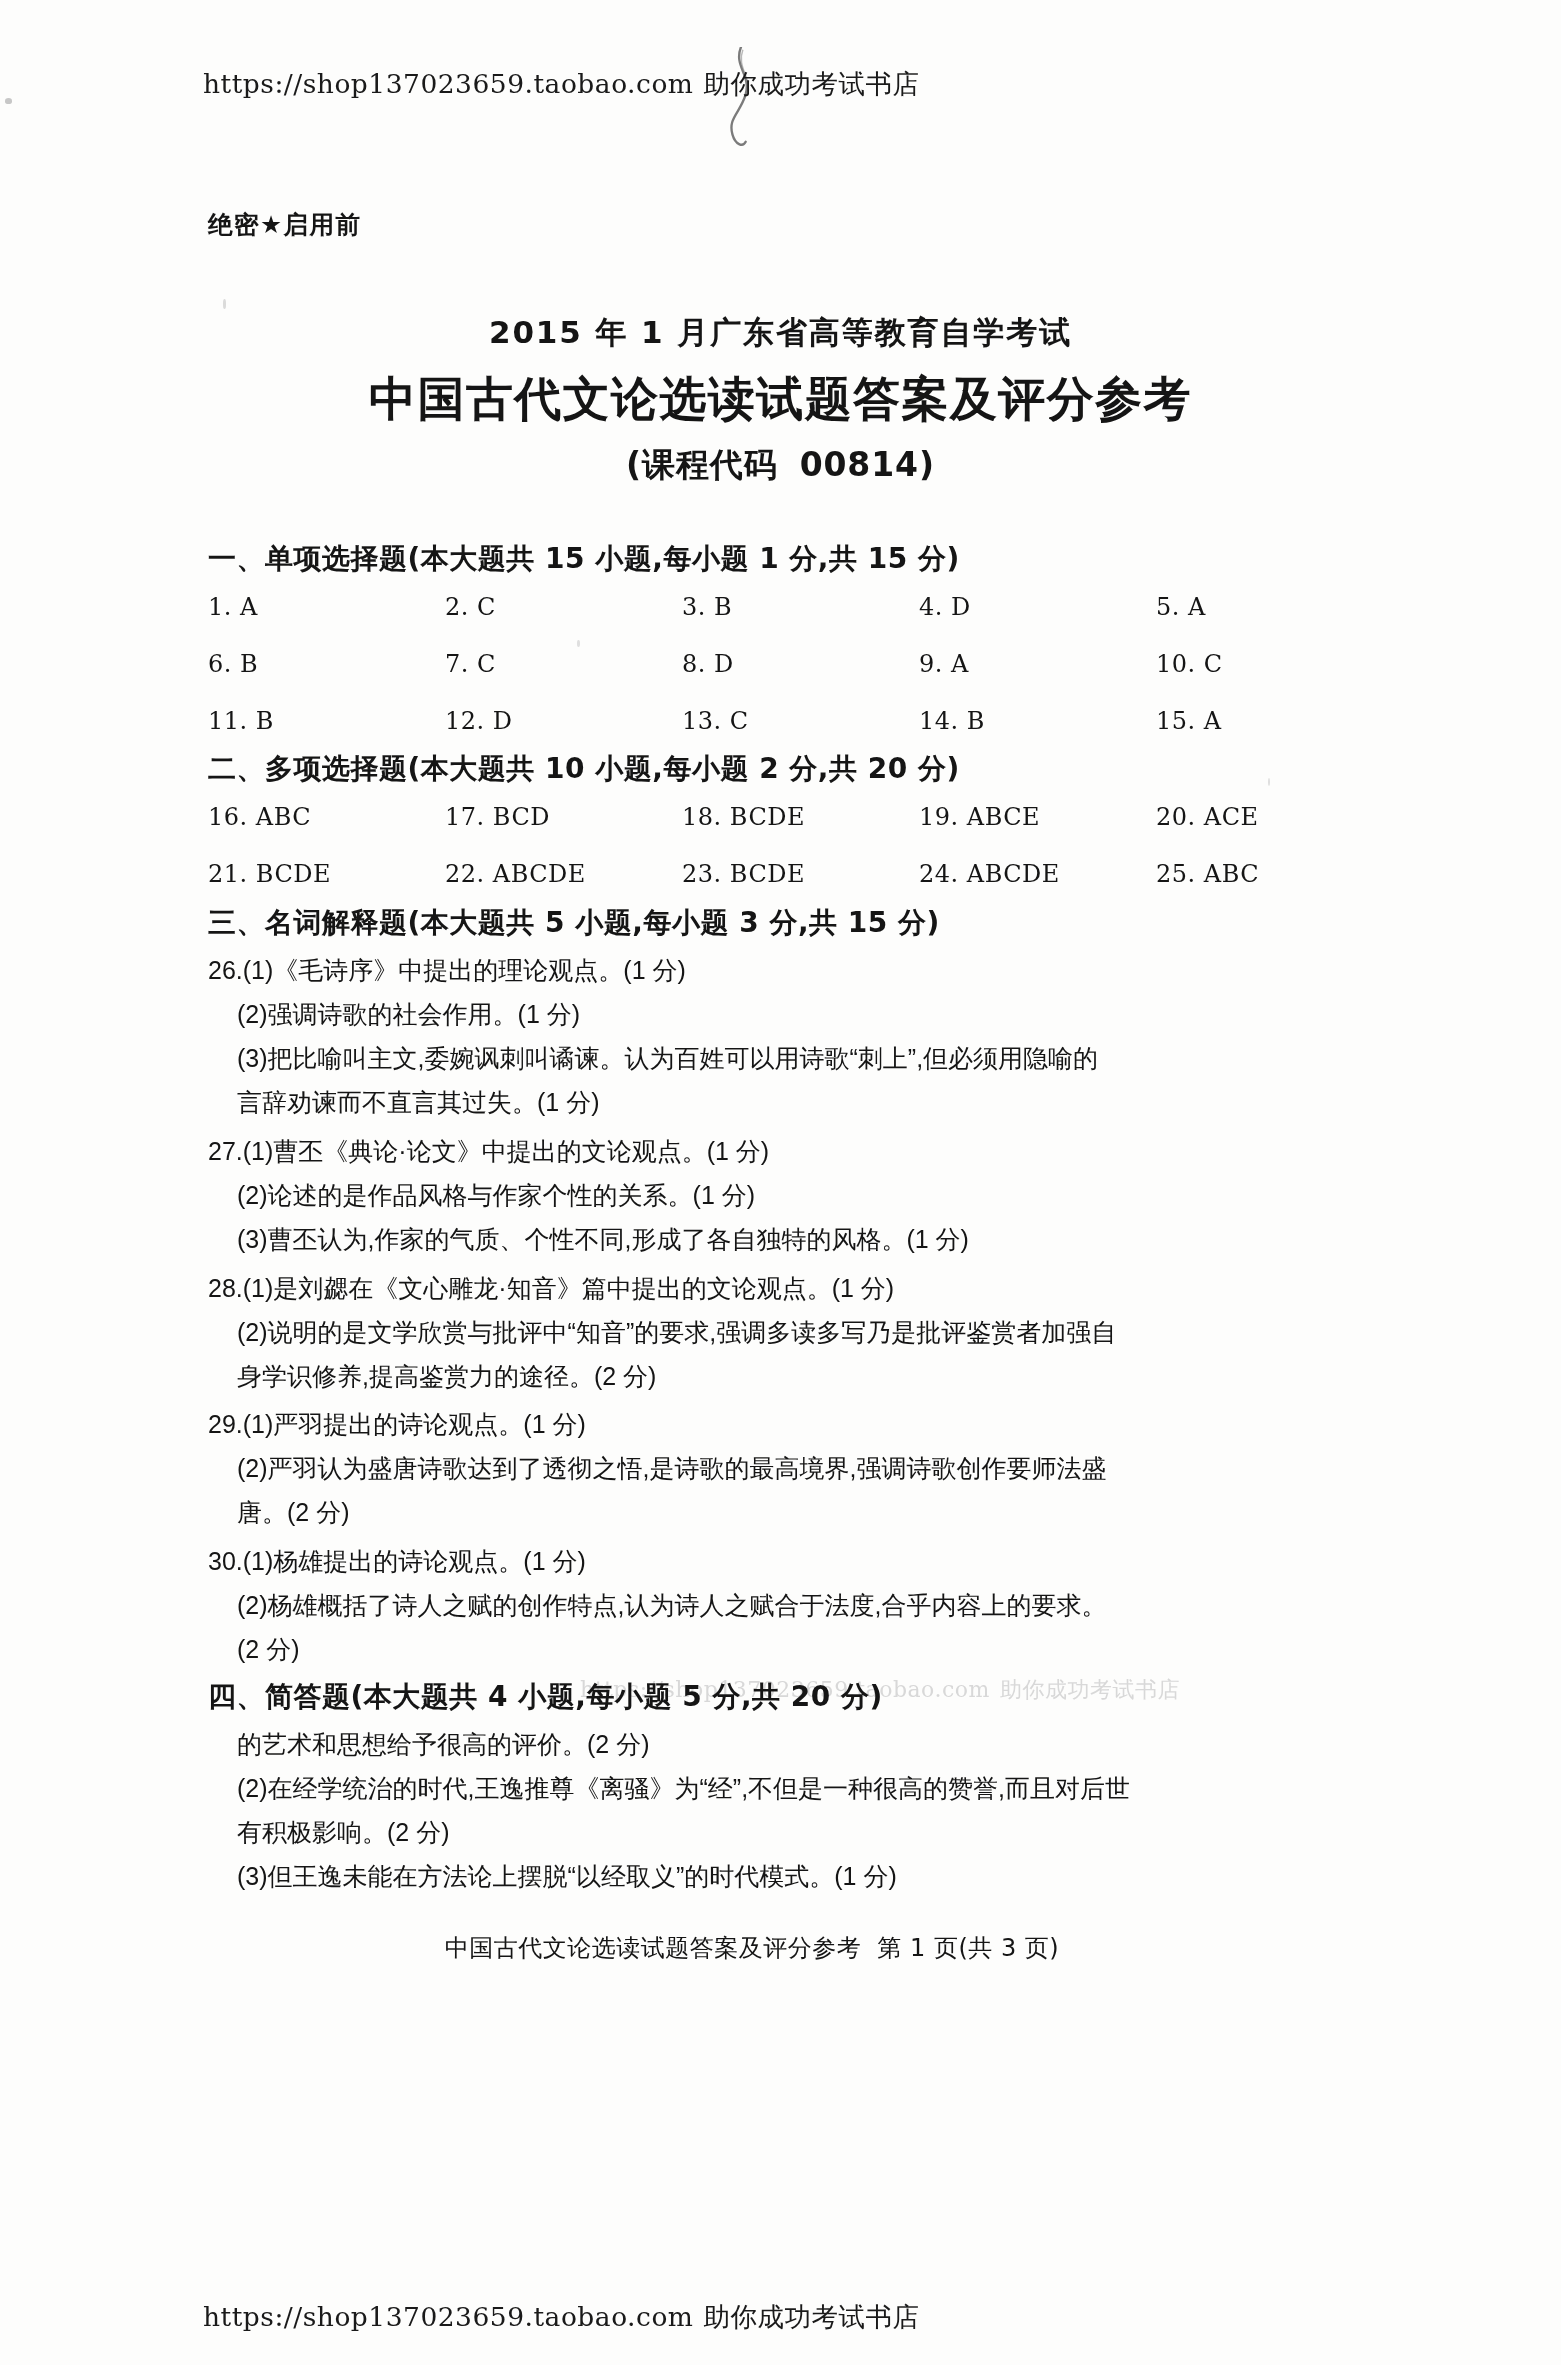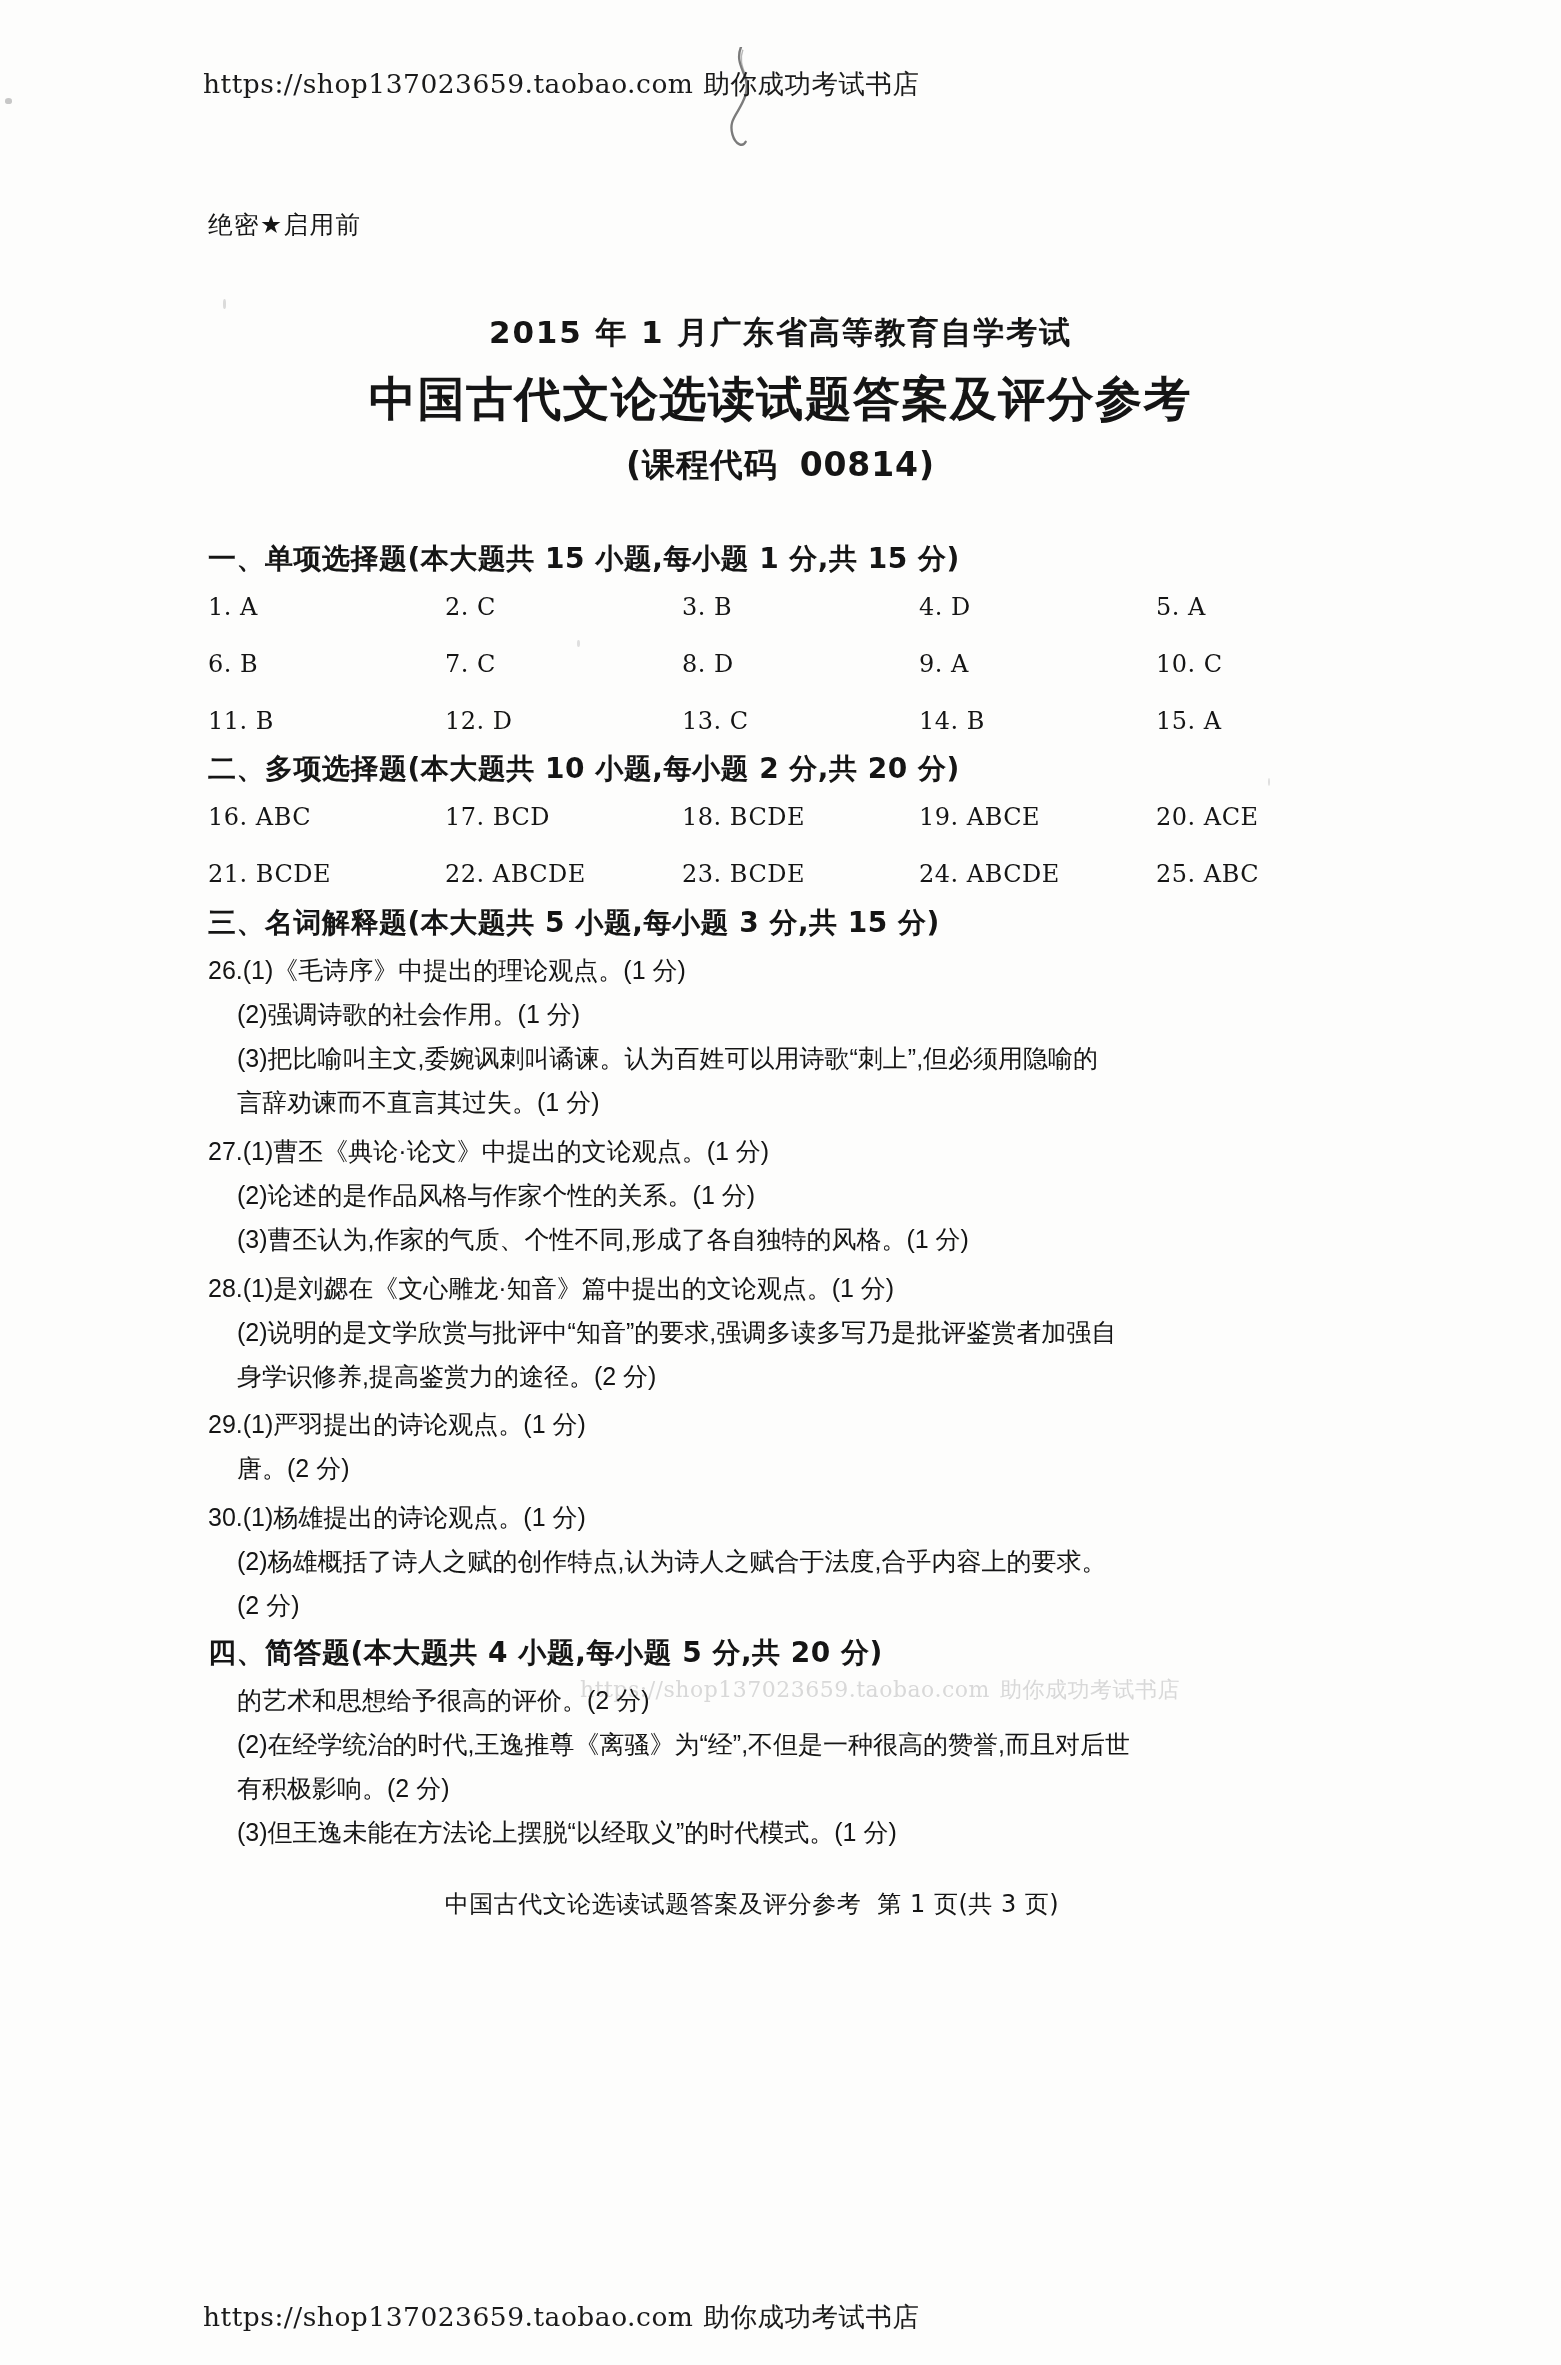--- a/index.html
+++ b/index.html
@@ -64,21 +64,21 @@
   
   .doc {
     position: absolute;
     left: 208px;
     top: 208px;
     width: 1145px;
   }
 
   .confidential {
     font-family: "DejaVu Sans", "Liberation Sans", sans-serif;
-    font-weight: normal;
+    font-weight: bold;
     font-size: 24.6px;
     letter-spacing: 1.4px;
     margin-bottom: 71px;
   }
 
   .title-block { text-align: center; }
   .title-line1 {
     font-family: "DejaVu Sans", "Liberation Sans", sans-serif;
     font-weight: bold;
     font-size: 31px;
@@ -235,20 +235,21 @@
     </div>
 
     <div class="qa-block">
       <div class="qa-line hang">28.(1)是刘勰在《文心雕龙·知音》篇中提出的文论观点。(1 分)</div>
       <div class="qa-line indent">(2)说明的是文学欣赏与批评中“知音”的要求,强调多读多写乃是批评鉴赏者加强自</div>
       <div class="qa-line indent">身学识修养,提高鉴赏力的途径。(2 分)</div>
     </div>
 
     <div class="qa-block">
       <div class="qa-line hang">29.(1)严羽提出的诗论观点。(1 分)</div>
+      <div class="qa-line indent">(2)严羽认为盛唐诗歌达到了透彻之悟,是诗歌的最高境界,强调诗歌创作要师法盛</div>
       <div class="qa-line indent">唐。(2 分)</div>
     </div>
 
     <div class="qa-block">
       <div class="qa-line hang">30.(1)杨雄提出的诗论观点。(1 分)</div>
       <div class="qa-line indent">(2)杨雄概括了诗人之赋的创作特点,认为诗人之赋合于法度,合乎内容上的要求。</div>
       <div class="qa-line indent">(2 分)</div>
     </div>
 
     <div class="section-head">四、简答题(本大题共 4 小题,每小题 5 分,共 20 分)</div>

